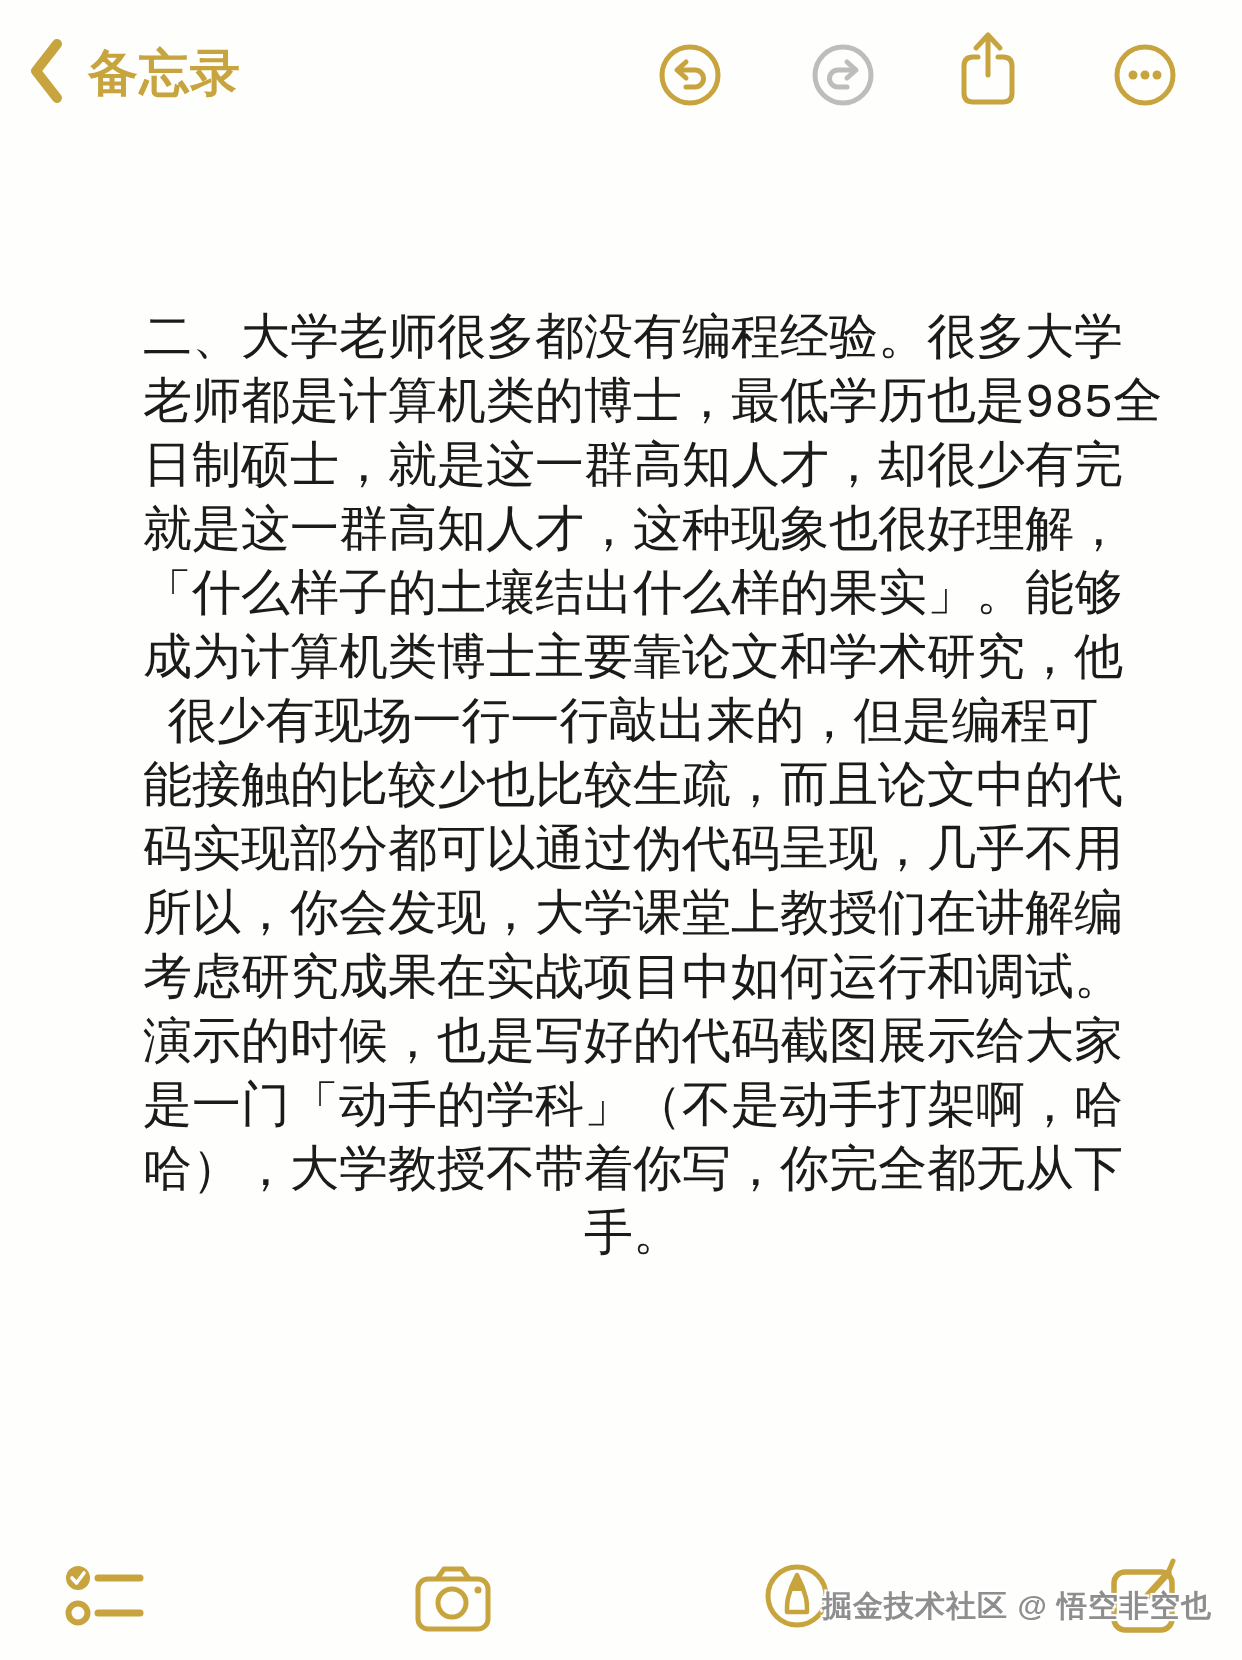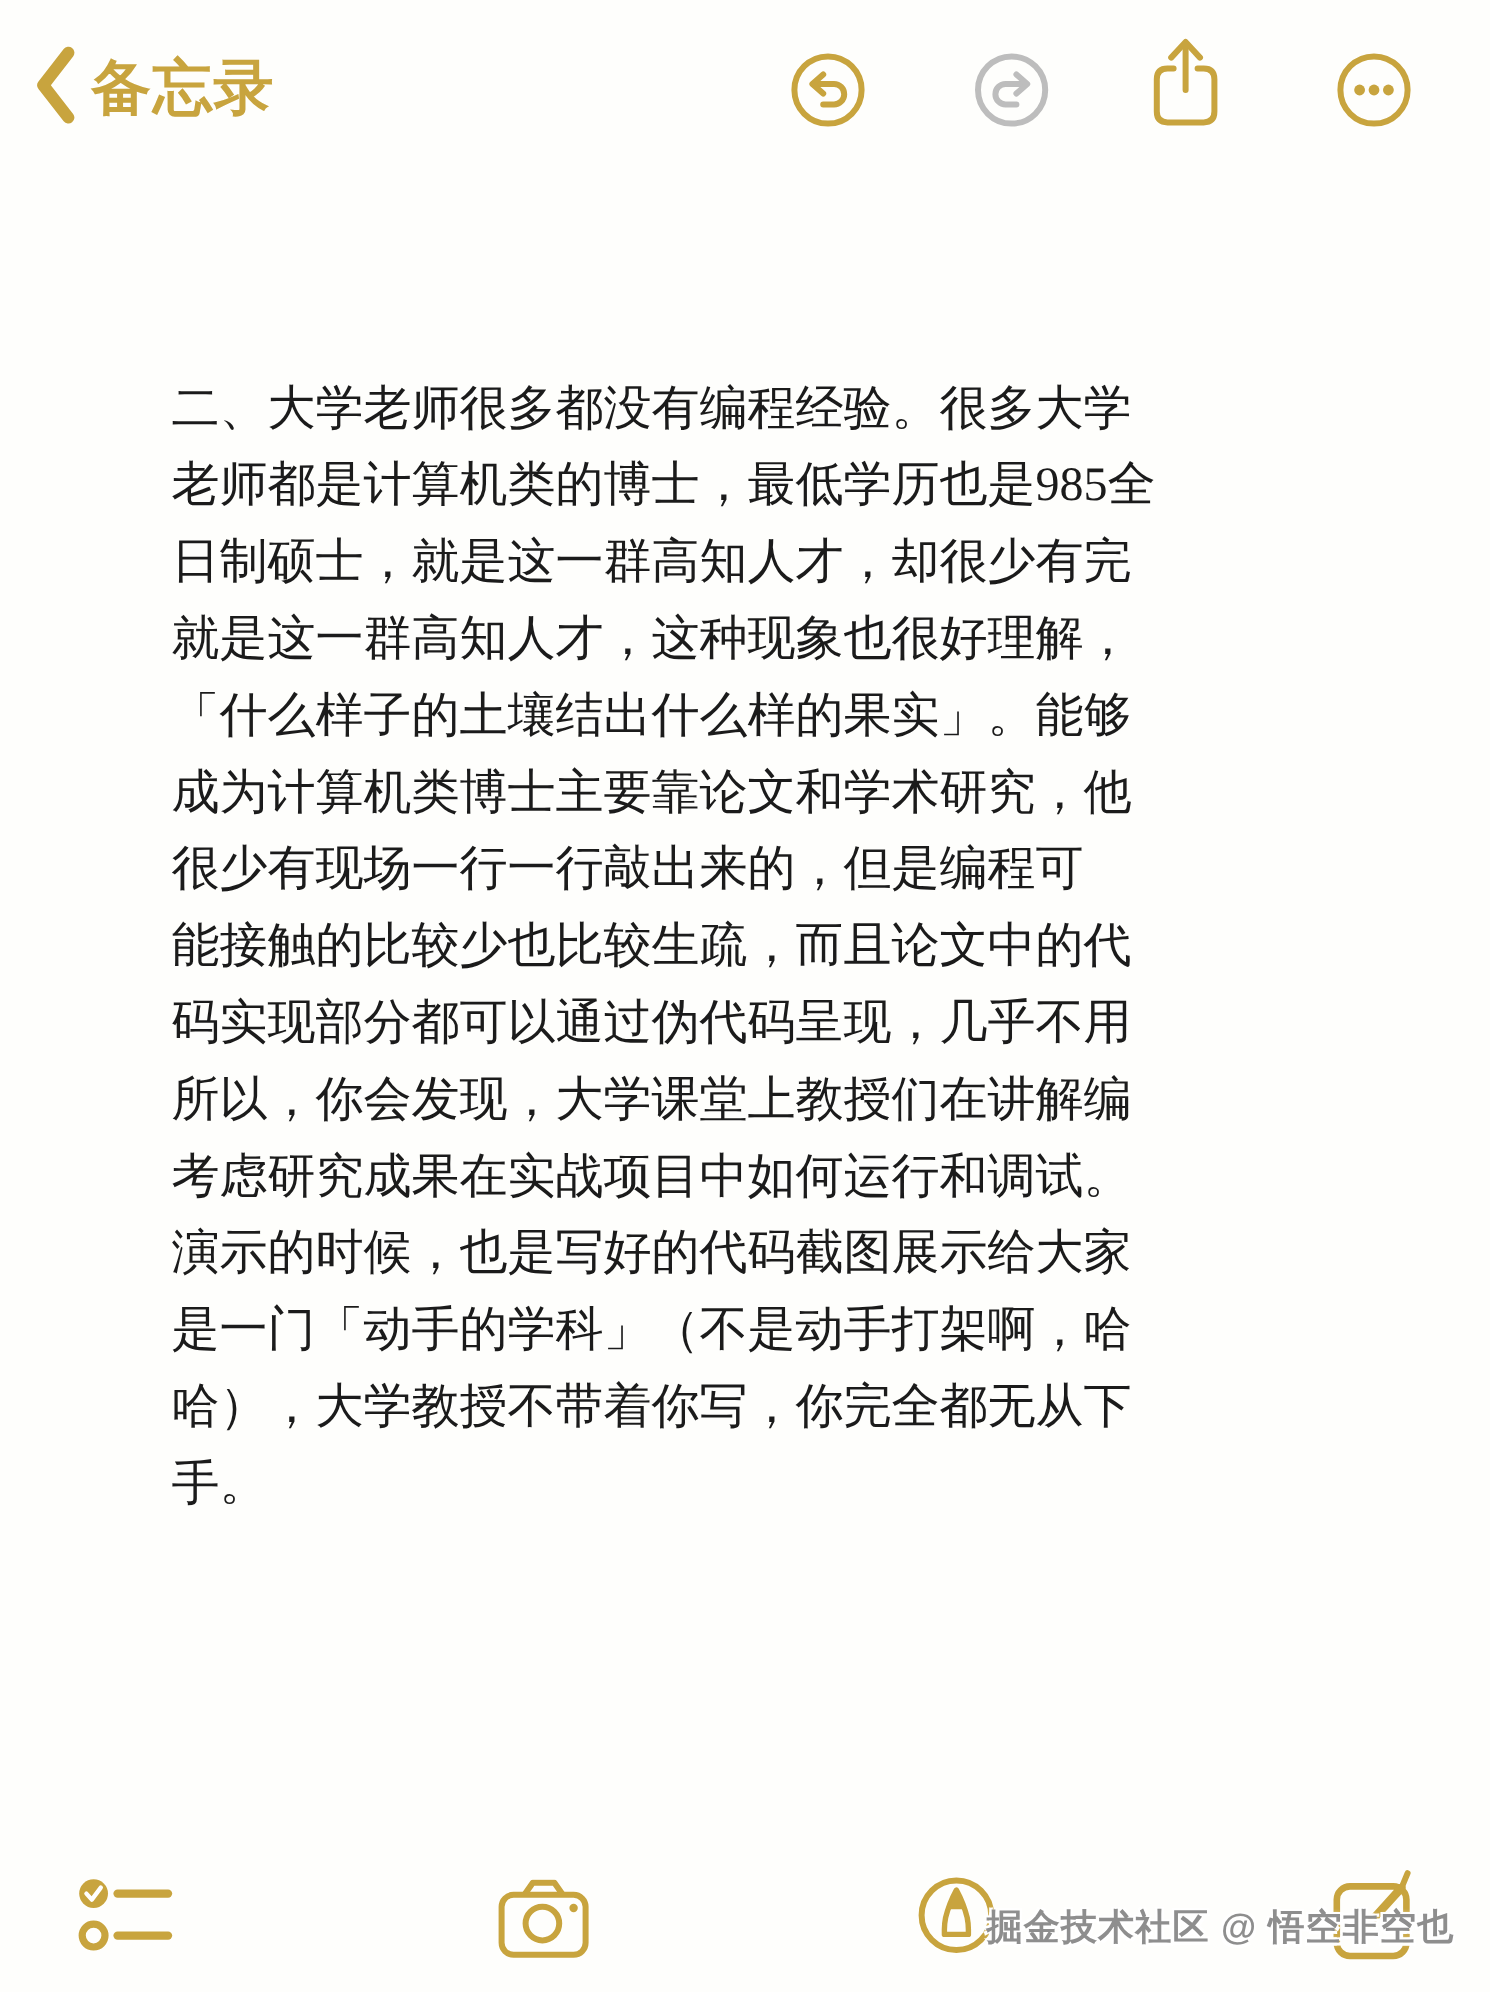--- a/index.html
+++ b/index.html
@@ -13,41 +13,42 @@
   :root {
     --accent: #C8A43E;
     --disabled: #BDBDBD;
     --text: #1B1B1B;
     --wm: #8E8E8E;
   }
 
   
   .nav-back {
     position: absolute; left: 28px; top: 38px; height: 70px;
-    display: flex; align-items: center; gap: 12px;
+    display: flex; align-items: center; gap: 24px;
     color: var(--accent); cursor: pointer;
   }
   .nav-back .back-label {
     font-size: 50px; font-weight: 600; letter-spacing: 1px;
     line-height: 1; color: var(--accent);
   }
   .icon-btn {
     position: absolute; display: block; cursor: pointer;
     background: none; border: none; padding: 0;
   }
   .icon-btn svg { display: block; }
   .gold { color: var(--accent); }
   .gray { color: var(--disabled); }
 
   
   .note-text {
     position: absolute; left: 143px; top: 308px; width: 980px;
-    font-family: Liberation Serif, serif;
-    font-size: 40px; line-height: 64px; font-weight: 500;
+    font-family: Liberation Mono, monospace;
+    font-size: 49px; line-height: 64px; font-weight: 500;
     color: var(--text);
+    text-align: center;
   }
   .note-line { white-space: nowrap; }
 
   
   .toolbar { position: absolute; left: 0; top: 1540px; width: 1242px; height: 120px; }
 
   
   .watermark {
     position: absolute; right: 30px; top: 1586px;
     font-size: 30px; font-weight: 700; letter-spacing: 1px;

